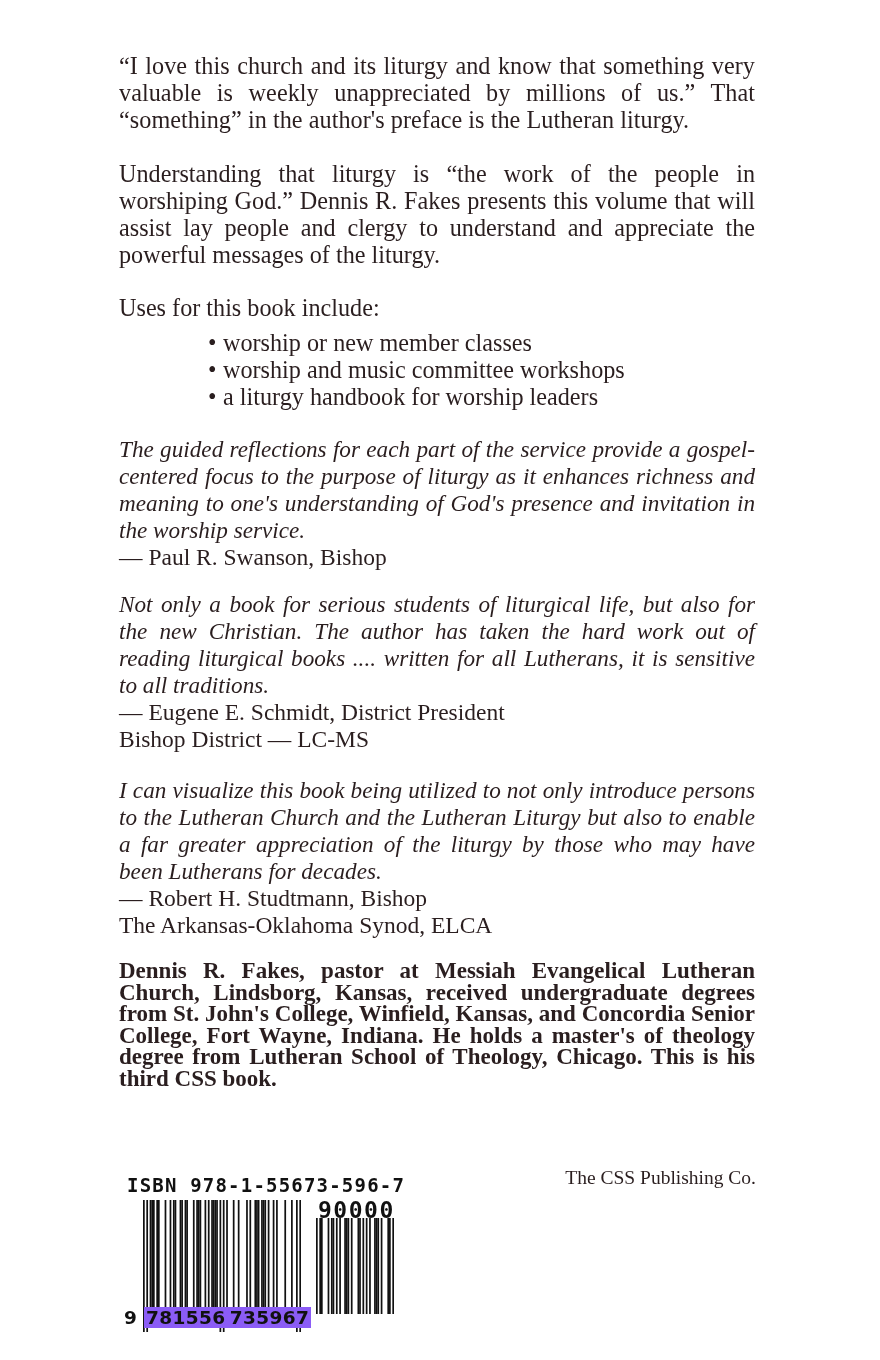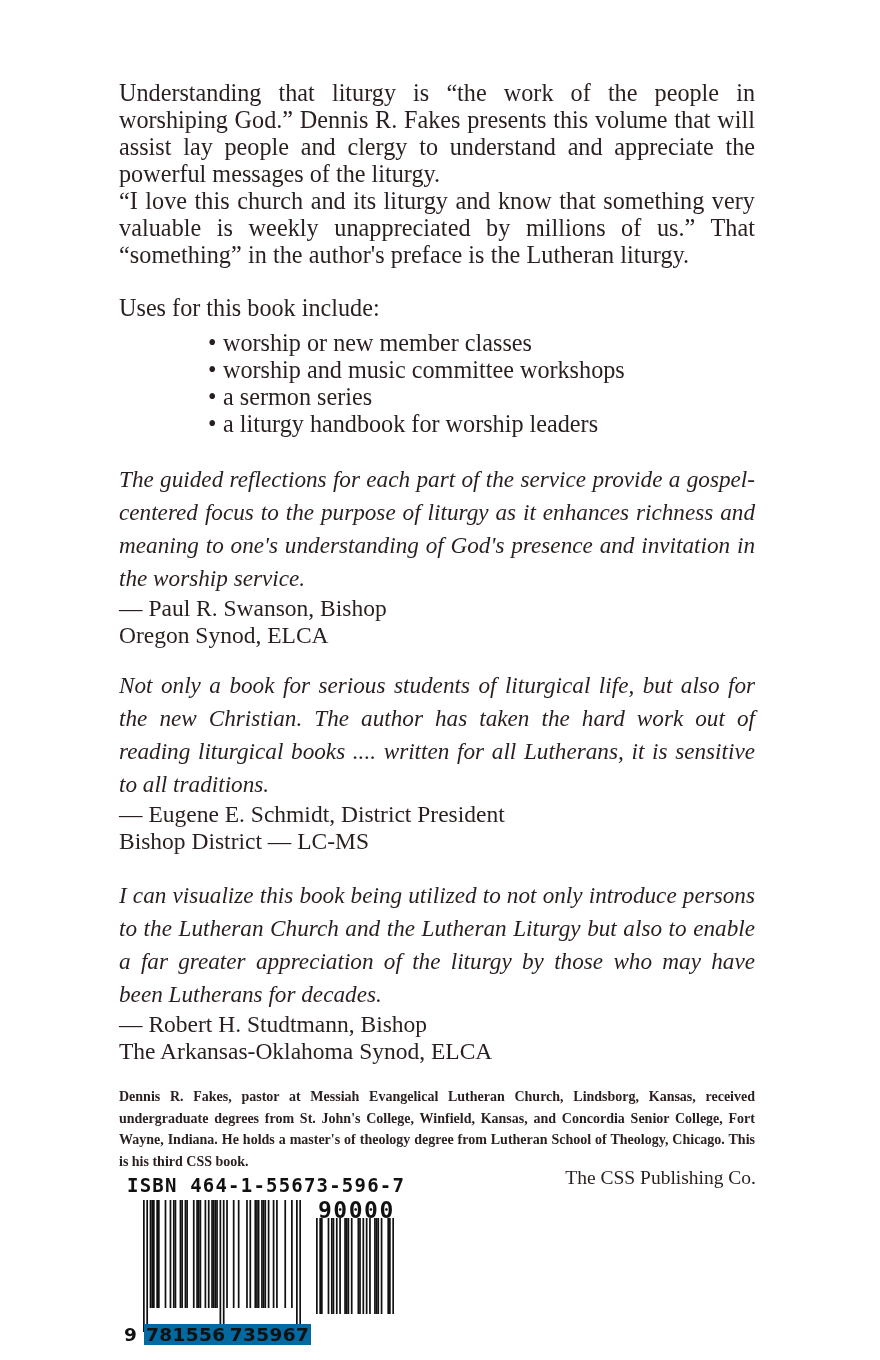--- a/index.html
+++ b/index.html
@@ -44,37 +44,37 @@
       font-size: 24.2px;
       line-height: 27px;
     }
     .bullet {
       display: inline-block;
       width: 15px;
     }
     .quote {
       font-style: italic;
       font-size: 23.2px;
-      line-height: 33px;
+      line-height: 27px;
       margin: 0;
       text-align: justify;
       text-align-last: left;
     }
     .q1 { margin-top: 26px; }
     .q2 { margin-top: 20px; }
     .q3 { margin-top: 24px; }
     .attrib {
       text-align: left;
       font-size: 23.5px;
       line-height: 27px;
       margin: 0;
     }
     .bio {
       font-weight: bold;
-      font-size: 14px;
+      font-size: 23px;
       line-height: 21.5px;
       margin: 21px 0 0 0;
       text-align: justify;
       text-align-last: left;
     }
     .isbn-label {
       position: absolute;
       left: 127px;
       top: 1174px;
       font-family: "DejaVu Sans Mono", "Liberation Mono", monospace;
@@ -118,71 +118,68 @@
       color: #111;
       white-space: nowrap;
       background: transparent;
     }
     .barcode-digits .lead {
       display: inline-block;
       width: 20px;
     }
     .barcode-digits .grp {
       display: inline-block;
-      background: #0369a1;
+      background: #8b5cf6;
       padding: 0 2px;
       letter-spacing: 0.4px;
-      margin-top: 17px;
     }
     .publisher {
       position: absolute;
       right: 124px;
       top: 1166px;
       font-size: 19.5px;
       line-height: 24px;
       white-space: nowrap;
     }
   </style>
 </head>
 <body>
 
 <div class="page">
+  <p class="para p1">“I love this church and its liturgy and know that something very valuable is weekly unappreciated by millions of us.” That “something” in the author's preface is the Lutheran liturgy.</p>
   <p class="para p2">Understanding that liturgy is “the work of the people in worshiping God.” Dennis R. Fakes presents this volume that will assist lay people and clergy to understand and appreciate the powerful messages of the liturgy.</p>
-  <p class="para p1">“I love this church and its liturgy and know that something very valuable is weekly unappreciated by millions of us.” That “something” in the author's preface is the Lutheran liturgy.</p>
 
   <p class="uses-heading">Uses for this book include:</p>
   <ul class="uses-list">
     <li><span class="bullet">•</span><span>worship or new member classes</span></li>
     <li><span class="bullet">•</span><span>worship and music committee workshops</span></li>
-    <li><span class="bullet">•</span><span>a sermon series</span></li>
     <li><span class="bullet">•</span><span>a liturgy handbook for worship leaders</span></li>
   </ul>
 
   <div>
     <p class="quote q1">The guided reflections for each part of the service provide a gospel-centered focus to the purpose of liturgy as it enhances richness and meaning to one's understanding of God's presence and invitation in the worship service.</p>
     <p class="attrib">— Paul R. Swanson, Bishop</p>
-    <p class="attrib">Oregon Synod, ELCA</p>
   </div>
 
   <div>
     <p class="quote q2">Not only a book for serious students of liturgical life, but also for the new Christian. The author has taken the hard work out of reading liturgical books .... written for all Lutherans, it is sensitive to all traditions.</p>
     <p class="attrib">— Eugene E. Schmidt, District President</p>
     <p class="attrib">Bishop District — LC-MS</p>
   </div>
 
   <div>
     <p class="quote q3">I can visualize this book being utilized to not only introduce persons to the Lutheran Church and the Lutheran Liturgy but also to enable a far greater appreciation of the liturgy by those who may have been Lutherans for decades.</p>
     <p class="attrib">— Robert H. Studtmann, Bishop</p>
     <p class="attrib">The Arkansas-Oklahoma Synod, ELCA</p>
   </div>
 
   <p class="bio">Dennis R. Fakes, pastor at Messiah Evangelical Lutheran Church, Lindsborg, Kansas, received undergraduate degrees from St. John's College, Winfield, Kansas, and Concordia Senior College, Fort Wayne, Indiana. He holds a master's of theology degree from Lutheran School of Theology, Chicago. This is his third CSS book.</p>
 </div>
 
-<div class="isbn-label">ISBN 464-1-55673-596-7</div>
+<div class="isbn-label">ISBN 978-1-55673-596-7</div>
 <div class="addon-number">90000</div>
 
 <svg class="barcode-main" viewBox="0 0 158 132" preserveAspectRatio="none">
     <rect x="0.000" y="0" width="1.713" height="132" fill="#111111"></rect>
     <rect x="3.326" y="0" width="1.713" height="132" fill="#111111"></rect>
     <rect x="6.653" y="0" width="1.713" height="108" fill="#111111"></rect>
     <rect x="8.316" y="0" width="1.713" height="108" fill="#111111"></rect>
     <rect x="9.979" y="0" width="1.713" height="108" fill="#111111"></rect>
     <rect x="13.305" y="0" width="1.713" height="108" fill="#111111"></rect>
     <rect x="14.968" y="0" width="1.713" height="108" fill="#111111"></rect>

